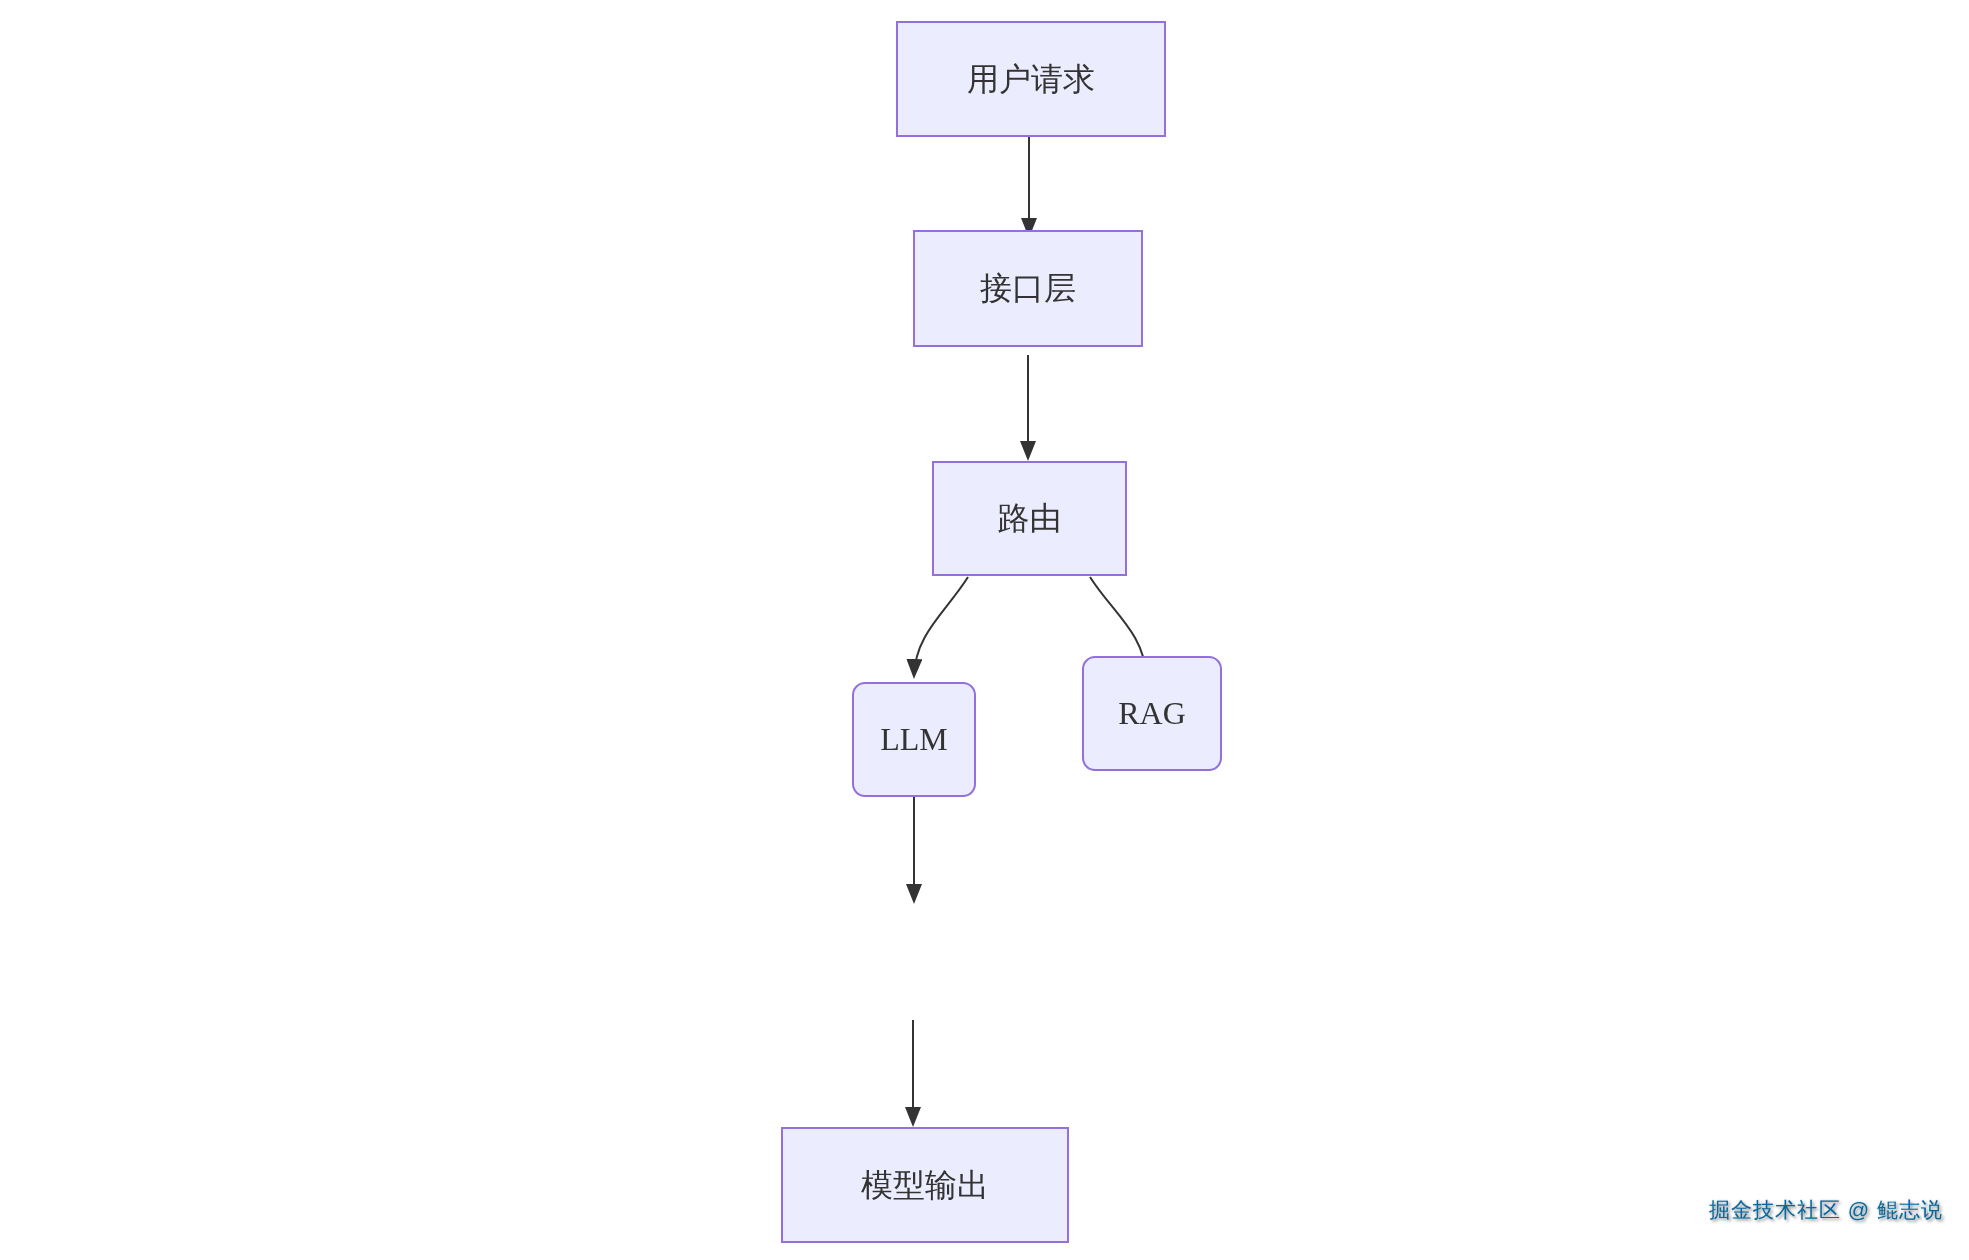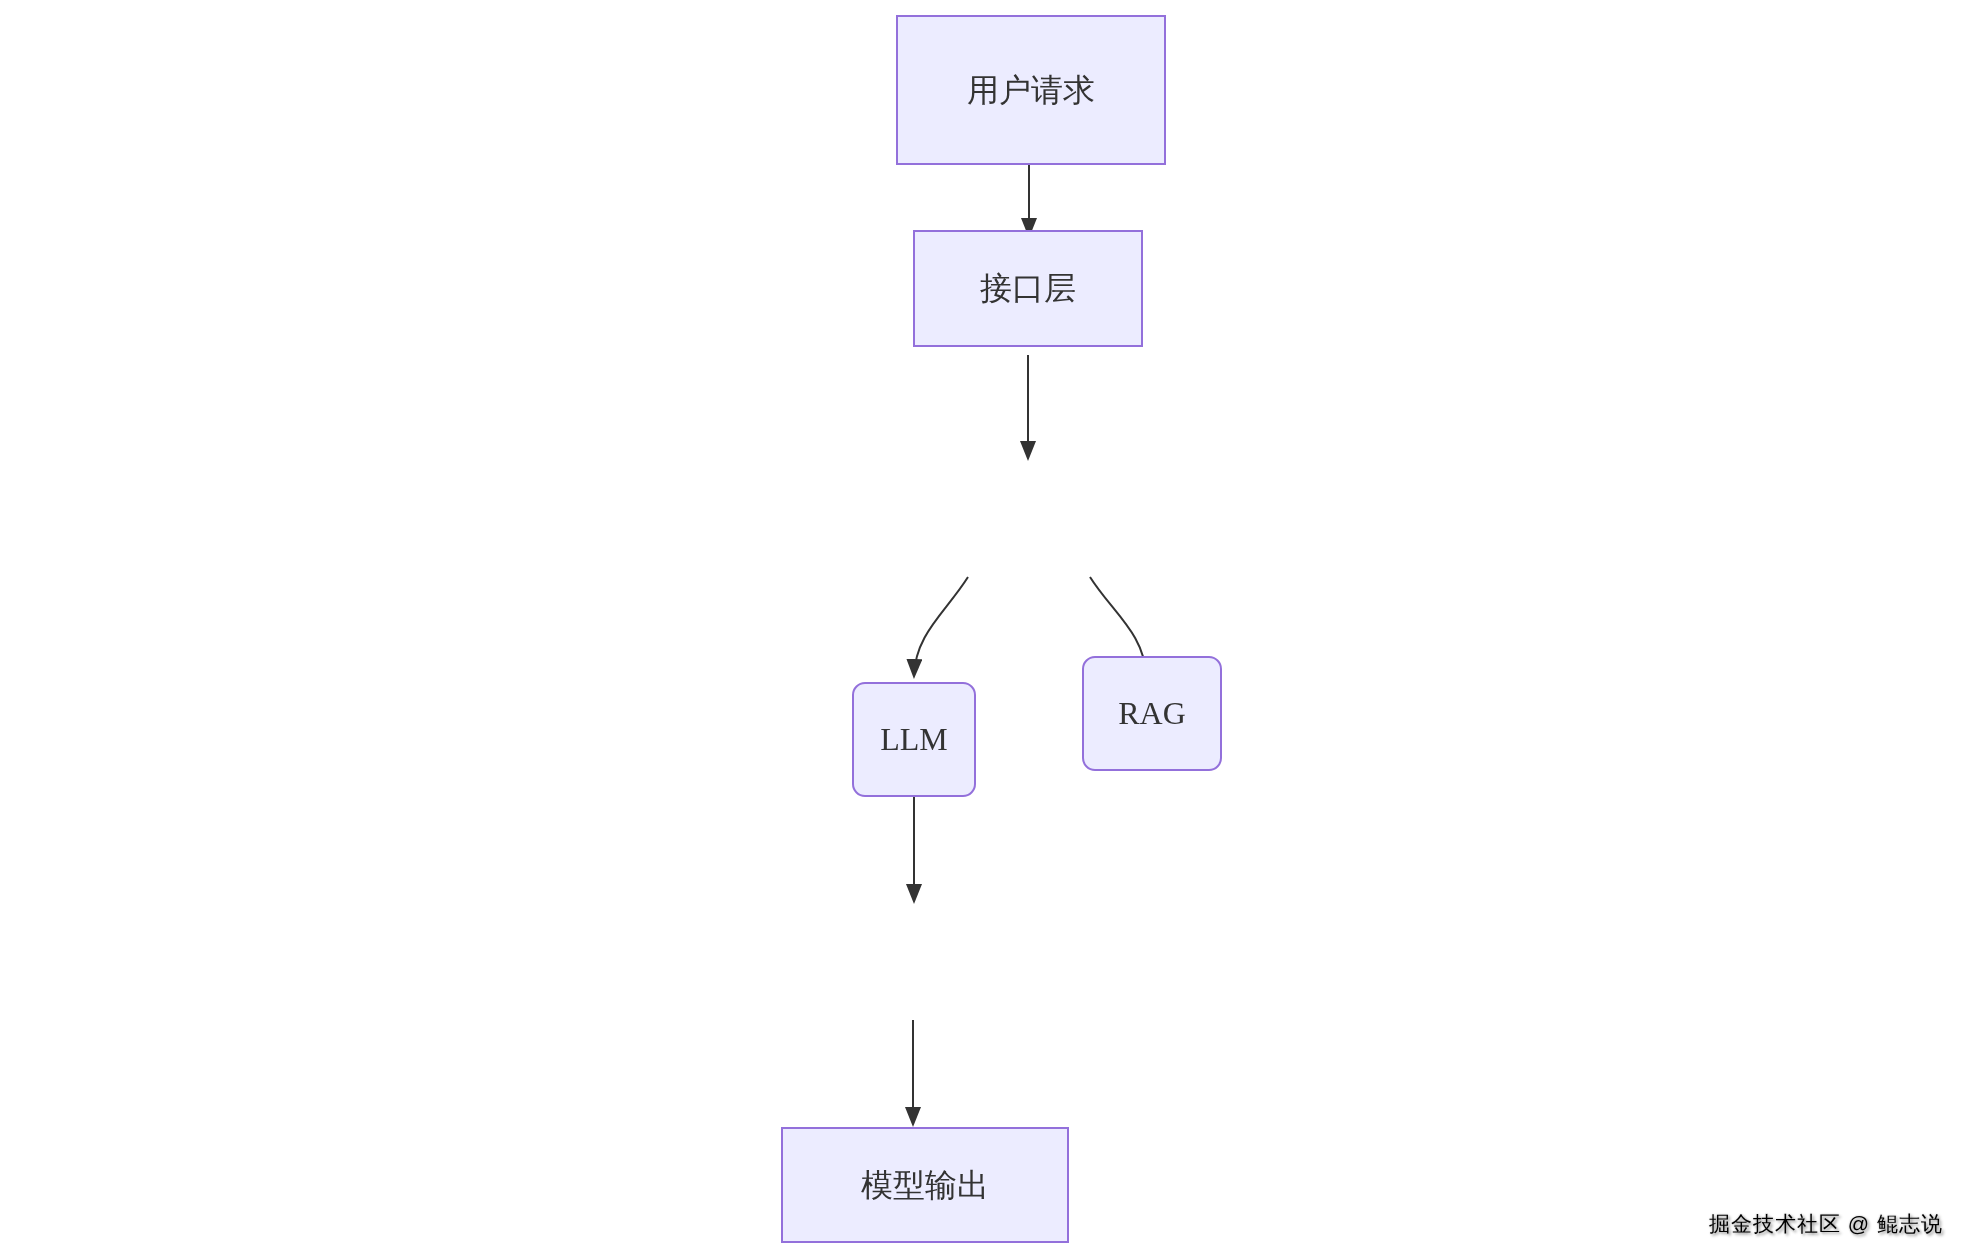--- a/index.html
+++ b/index.html
@@ -25,24 +25,24 @@
     border:2px solid var(--node-stroke);
     color:var(--text);
     font-size:32px;
     line-height:1.2;
     text-align:center;
     white-space:nowrap;
   }
   .node.rounded{border-radius:13px;font-family:Liberation Serif, serif;}
   .watermark{
     position:absolute;
-    right:26px;bottom:22px;
+    right:26px;bottom:36px;
     font-size:21px;
     letter-spacing:1px;
-    color:#000000;
+    color:#0369a1;
     text-shadow:0 0 2px #b5b5b5, 2px 2px 3px #8f8f8f;
   }
 </style>
 </head>
 <body>
 
 <div class="canvas">
 
   <svg class="edges" viewBox="0 0 1969 1260" xmlns="http://www.w3.org/2000/svg">
     <defs>
@@ -53,28 +53,31 @@
     <g fill="none" stroke="#333333" stroke-width="2">
       <path d="M1029,131 L1029,235" marker-end="url(#arrow)"></path>
       <path d="M1028,355 L1028,458" marker-end="url(#arrow)"></path>
       <path d="M968,577 C946,612 915,634 914,676" marker-end="url(#arrow)"></path>
       <path d="M1090,577 C1112,612 1145,634 1146,676" marker-end="url(#arrow)"></path>
       <path d="M914,797 L914,901" marker-end="url(#arrow)"></path>
       <path d="M913,1020 L913,1124" marker-end="url(#arrow)"></path>
     </g>
   </svg>
 
-  <div class="node rect" style="left:896px;top:15px;width:270px;height:150px">
+  <div class="node rect" style="left:896px;top:21px;width:270px;height:116px">
     <span>用户请求</span>
   </div>
 
   <div class="node rect" style="left:913px;top:230px;width:230px;height:117px">
     <span>接口层</span>
   </div>
 
+  <div class="node rect" style="left:932px;top:461px;width:195px;height:115px">
+    <span>路由</span>
+  </div>
 
   <div class="node rounded" style="left:852px;top:682px;width:124px;height:115px">
     <span>LLM</span>
   </div>
 
   <div class="node rounded" style="left:1082px;top:656px;width:140px;height:115px">
     <span>RAG</span>
   </div>
 
 

